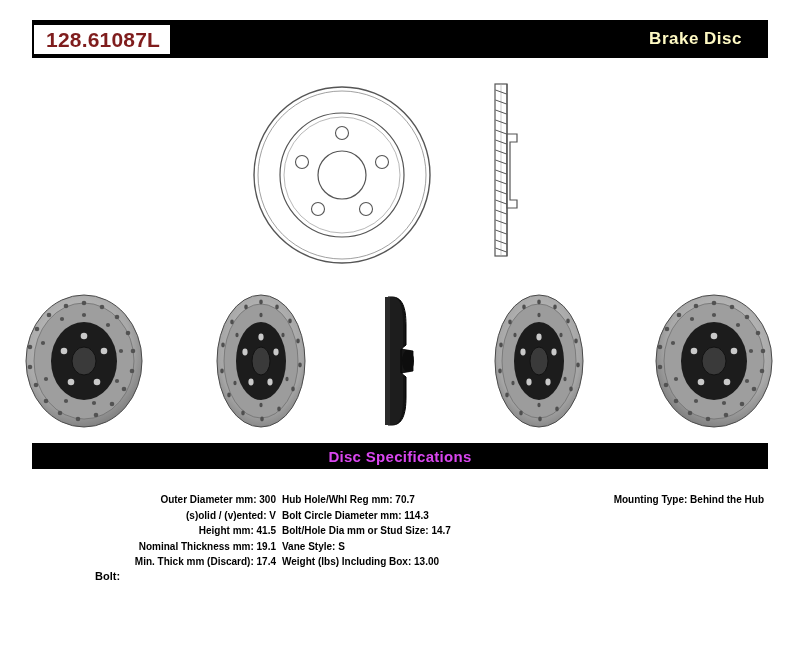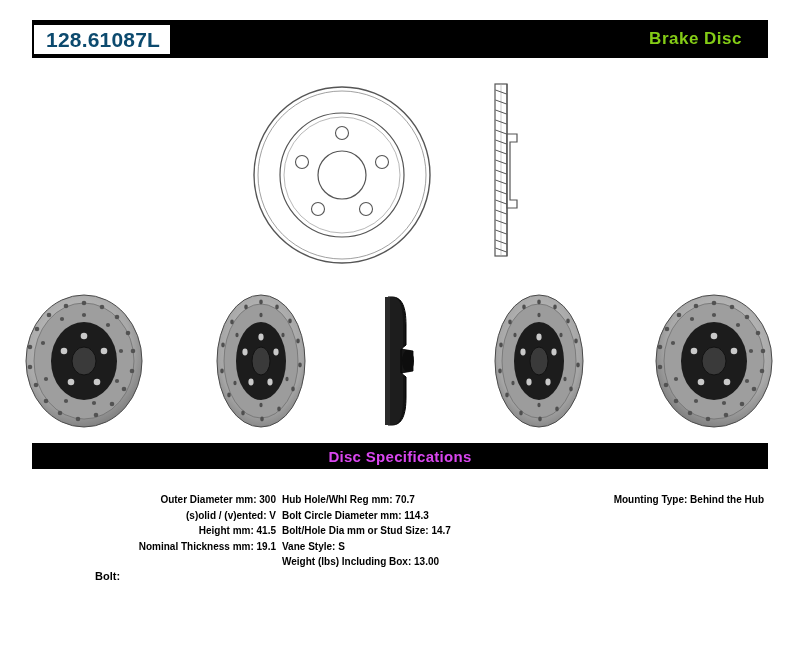--- a/index.html
+++ b/index.html
@@ -23,30 +23,30 @@
     top: 20px;
     width: 736px;
     height: 38px;
     background: #000000;
     display: flex;
     align-items: center;
     justify-content: space-between;
   }
   .header .part-number {
     background: #ffffff;
-    color: #0c4a6e;
+    color: #7f1d1d;
     font-size: 21px;
     font-weight: bold;
     padding: 4px 10px 4px 12px;
     margin-left: 2px;
     letter-spacing: 0.2px;
     line-height: 1;
   }
   .header .header-title {
-    color: #84cc16;
+    color: #fef9c3;
     font-size: 17px;
     font-weight: bold;
     margin-right: 26px;
     letter-spacing: 0.5px;
   }
 
   
   .top-views {
     position: absolute;
     left: 32px;
@@ -393,20 +393,21 @@
 <div class="spec-bar">
   <span>Disc Specifications</span>
 </div>
 
 <div class="spec-columns">
   <div class="spec-col left">
     <div class="spec-line">Outer Diameter mm: 300</div>
     <div class="spec-line">(s)olid / (v)ented: V</div>
     <div class="spec-line">Height mm: 41.5</div>
     <div class="spec-line">Nominal Thickness mm: 19.1</div>
+    <div class="spec-line">Min. Thick mm (Discard): 17.4</div>
   </div>
   <div class="spec-col center">
     <div class="spec-line">Hub Hole/Whl Reg mm: 70.7</div>
     <div class="spec-line">Bolt Circle Diameter mm: 114.3</div>
     <div class="spec-line">Bolt/Hole Dia mm or Stud Size: 14.7</div>
     <div class="spec-line">Vane Style: S</div>
     <div class="spec-line">Weight (lbs) Including Box: 13.00</div>
   </div>
   <div class="spec-col right">
     <div class="spec-line">Mounting Type: Behind the Hub</div>

